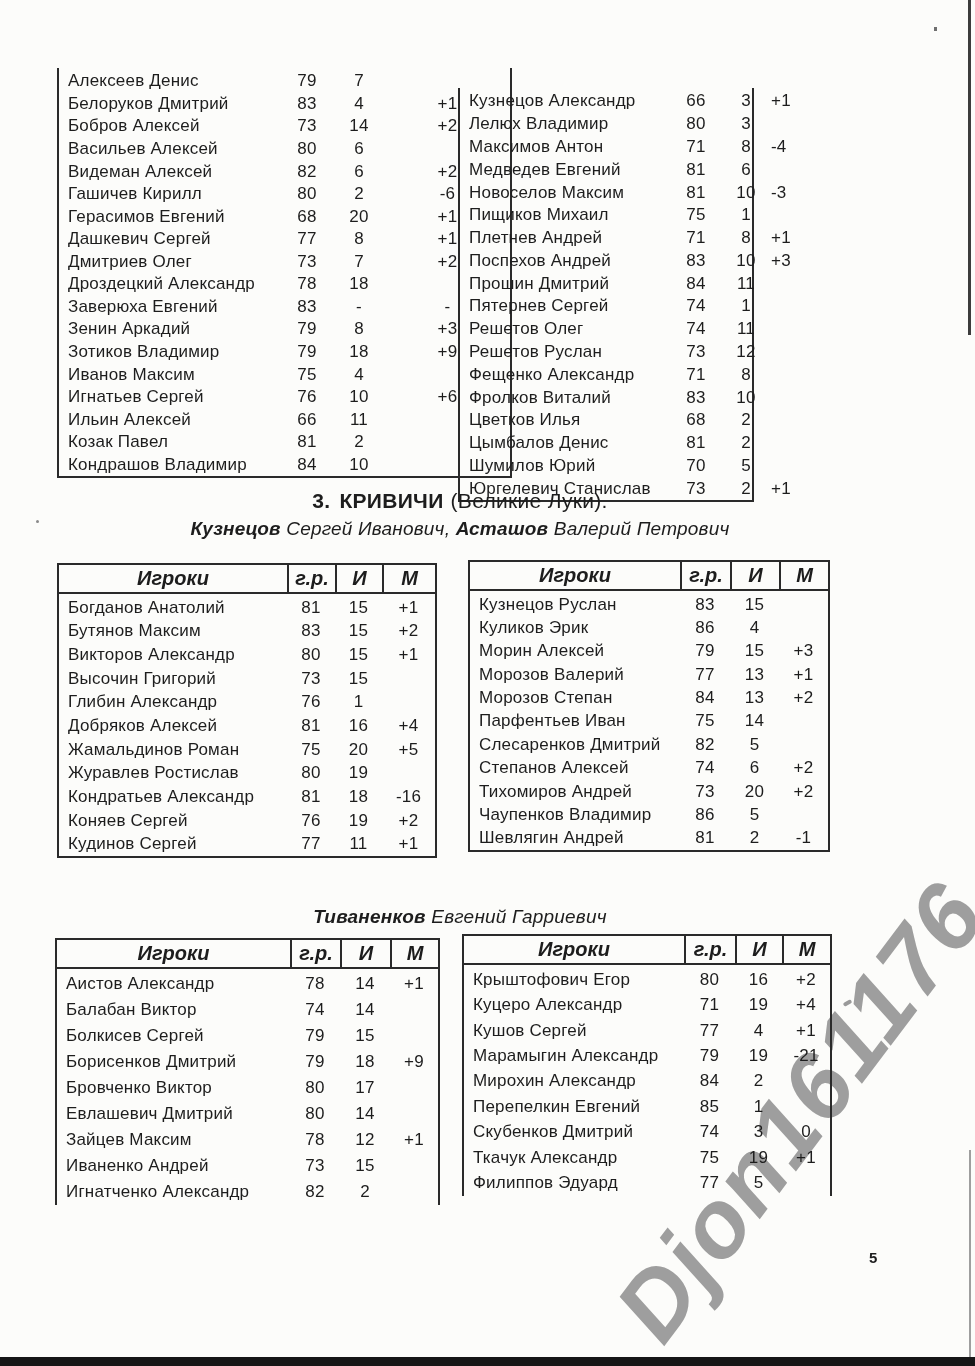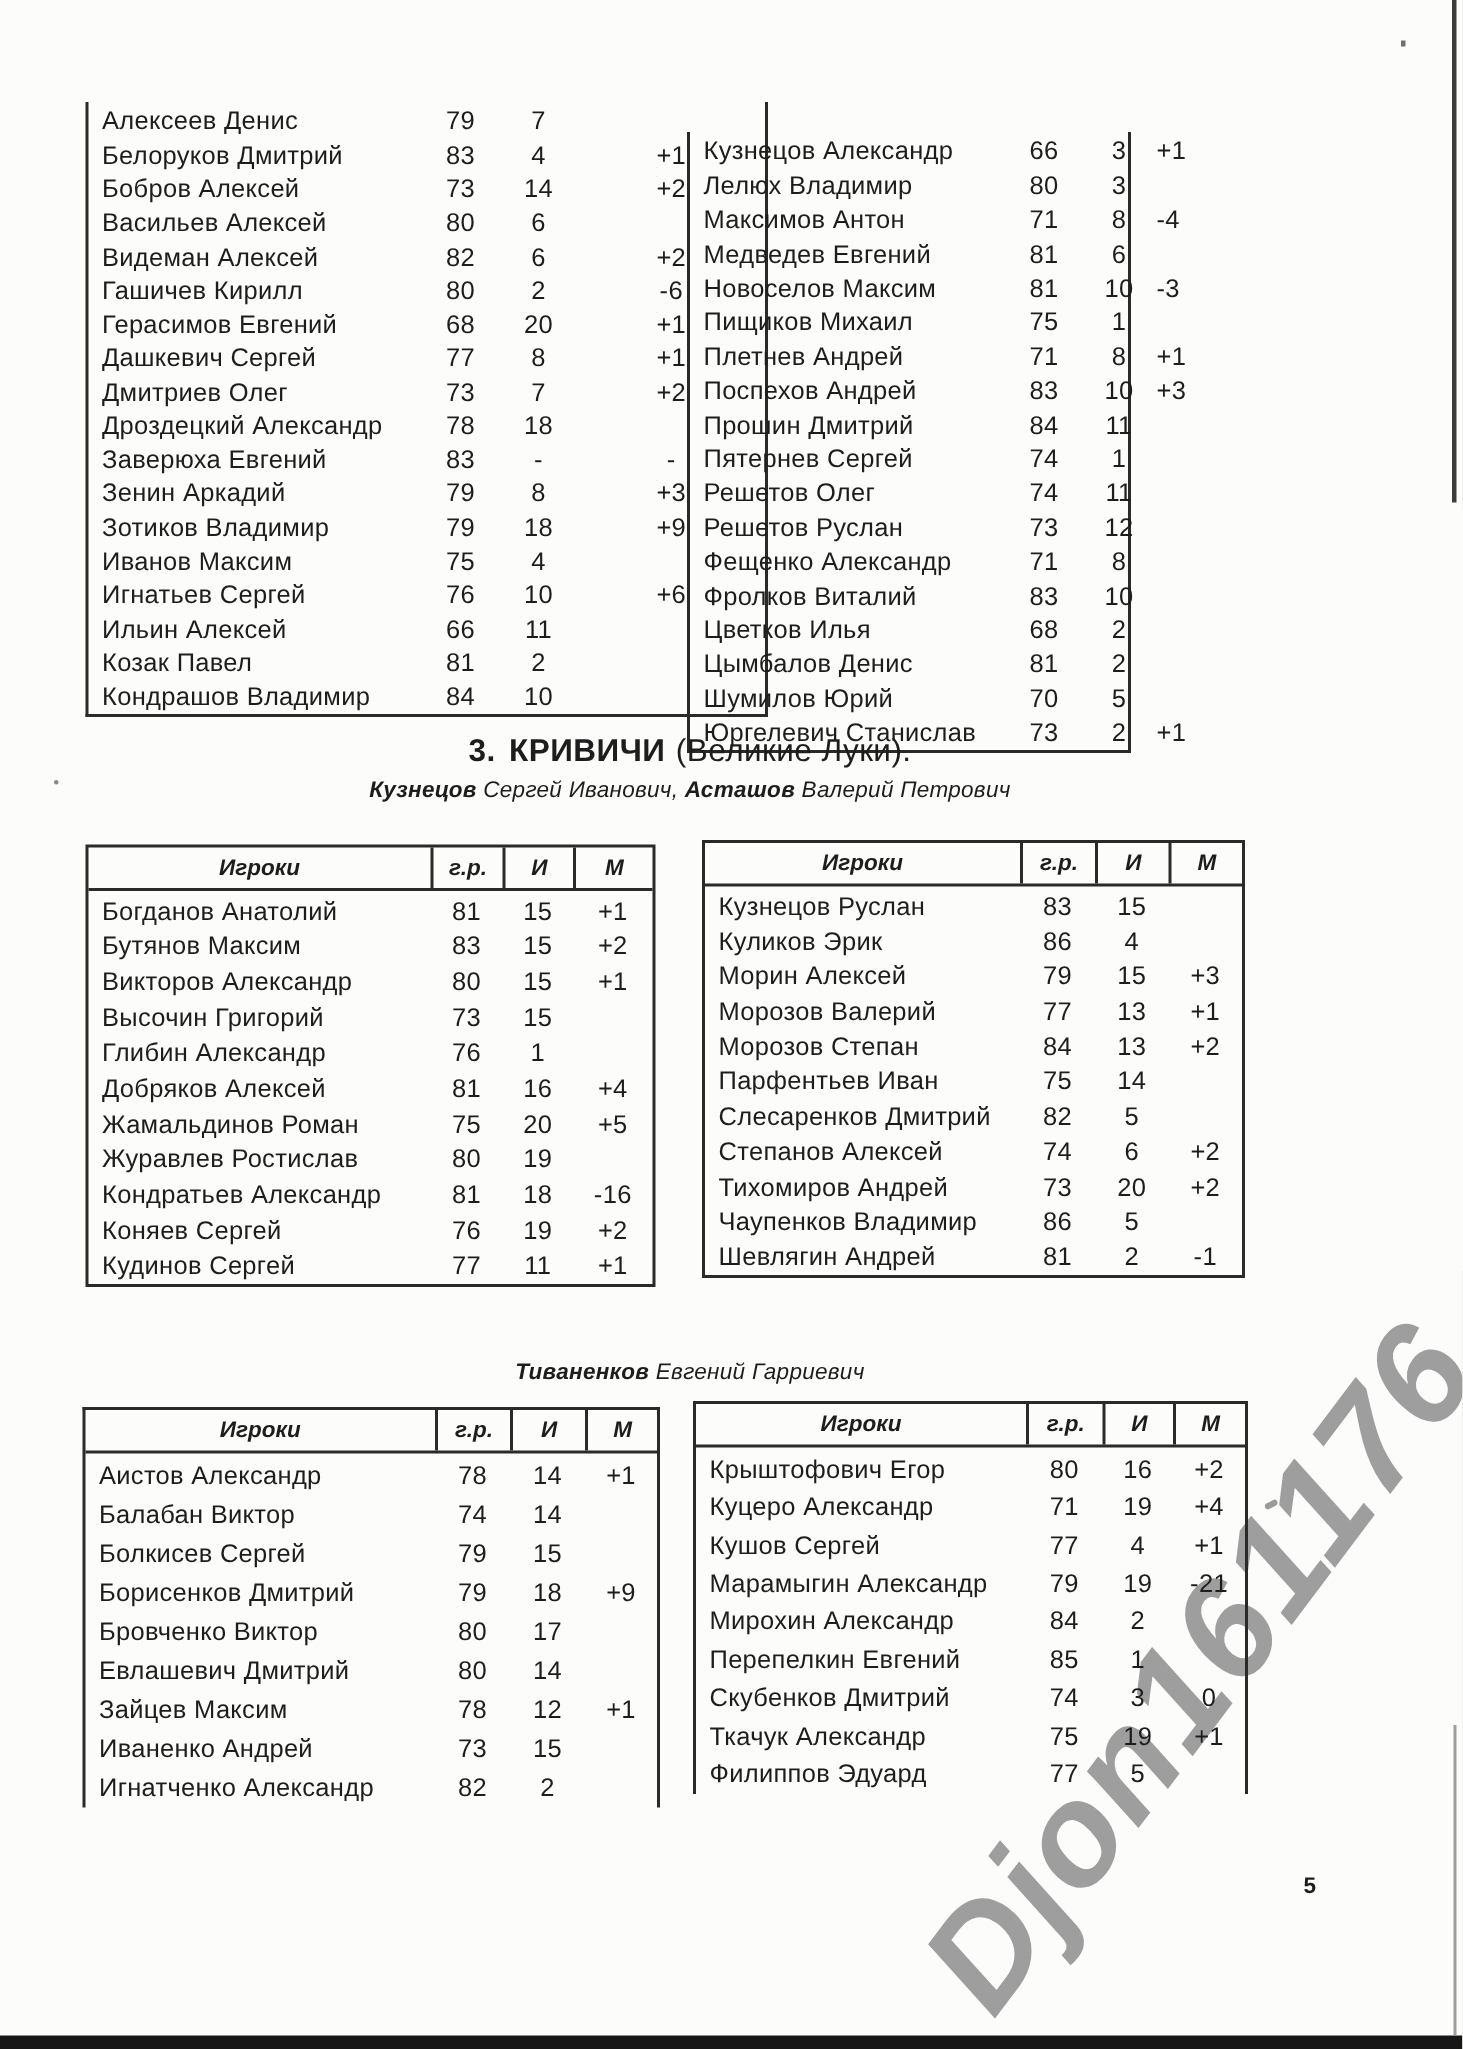--- a/index.html
+++ b/index.html
@@ -21,21 +21,21 @@
     background:transparent;
   }
   .ptable .thead{
     display:grid;grid-template-columns:var(--cols);
     height:27px;flex:0 0 27px;
     border-bottom:2px solid #2a2a2a;
     font-weight:bold;font-style:italic;
     align-items:center;
   }
   .ptable .thead span{
-    text-align:left;font-size:15px;height:100%;
+    text-align:left;font-size:20px;height:100%;
     display:flex;align-items:center;justify-content:center;
     box-sizing:border-box;
   }
   .ptable .thead span + span{border-left:2px solid #2a2a2a;}
   .ptable .tbody{flex:1;display:flex;flex-direction:column;padding-top:2px;}
   .ptable .trow{
     flex:1;display:grid;grid-template-columns:var(--cols);
     align-items:center;font-size:17px;letter-spacing:.2px;
   }
   .ptable .cname{padding-left:9px;white-space:nowrap;overflow:hidden;}
@@ -56,21 +56,21 @@
     z-index:1;white-space:nowrap;
   }
   .heading .num,.heading .team{font-weight:bold;}
   .heading .loc{font-weight:normal;}
   .heading .num{margin-right:9px;}
   .heading .team{margin-right:7px;}
   #heading-3{top:489px;}
   #heading-4{top:879px;}
   .coaches{
     position:absolute;left:60px;width:800px;
-    text-align:center;font-style:italic;font-size:15px;
+    text-align:center;font-style:italic;font-size:19px;
     z-index:1;white-space:nowrap;letter-spacing:.2px;
   }
   .coaches .seg-bold{font-weight:bold;}
   #coaches-3{top:518px;}
   #coaches-4{top:906px;}
   
   .pageno{
     position:absolute;left:869px;top:1249px;
     font-size:15px;font-weight:bold;z-index:1;
   }

